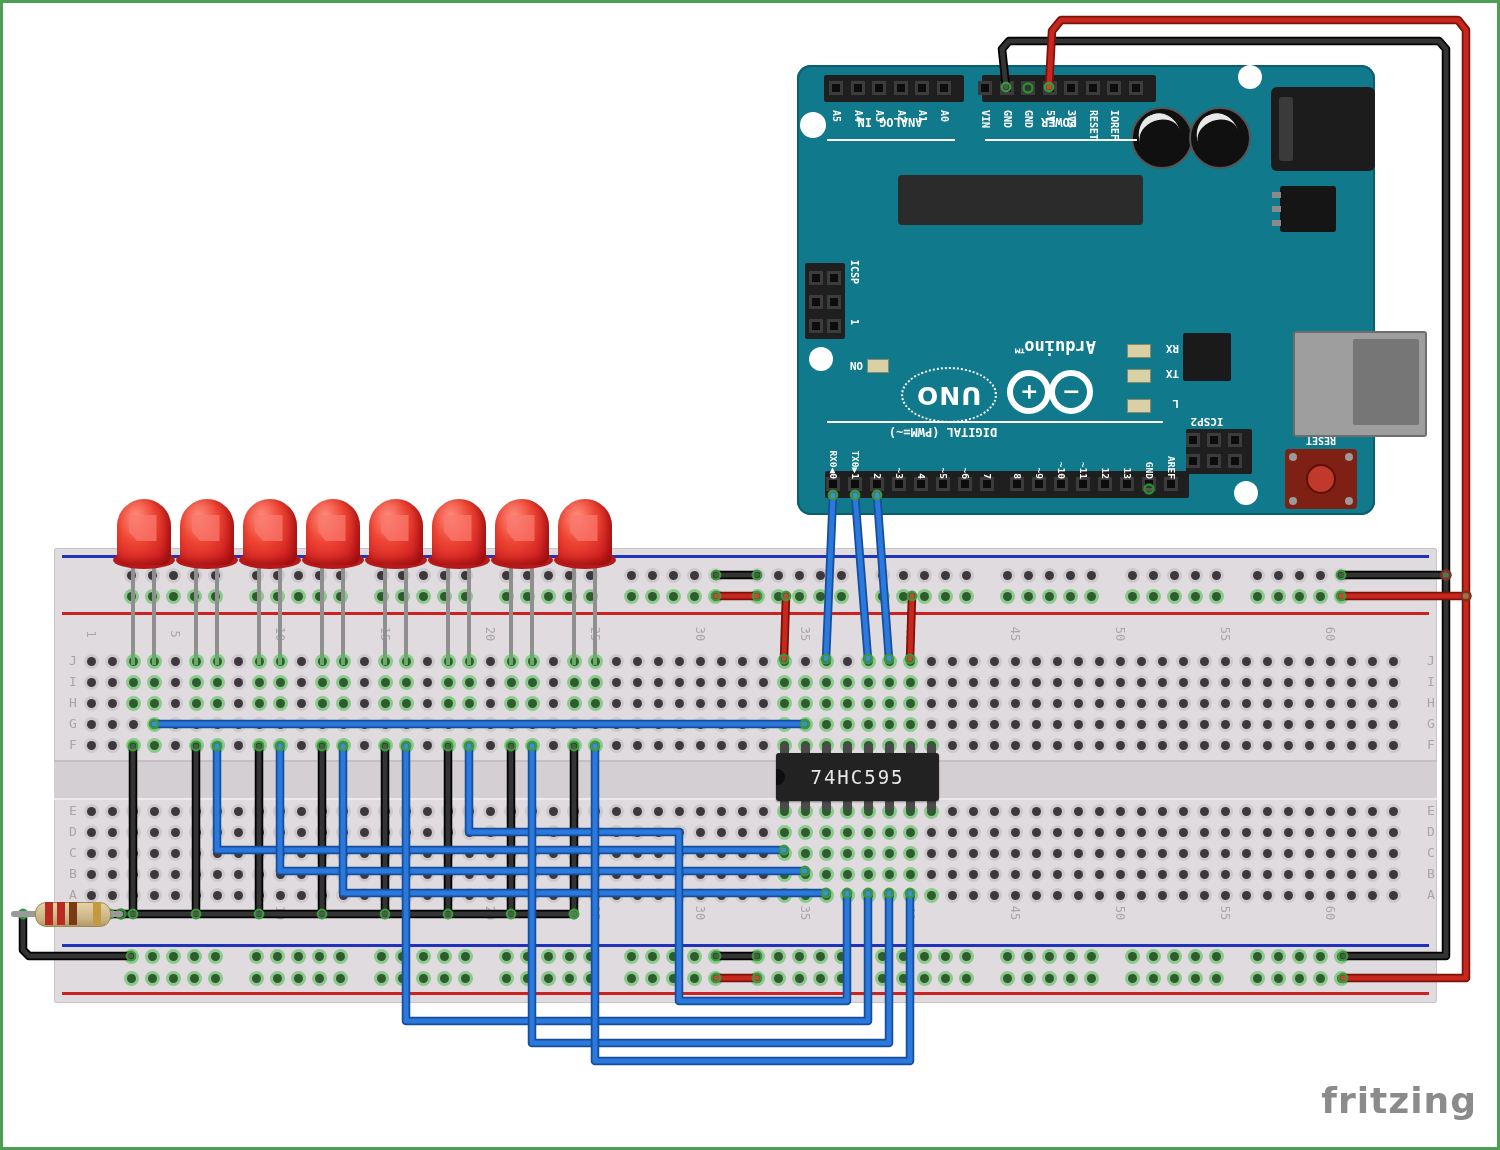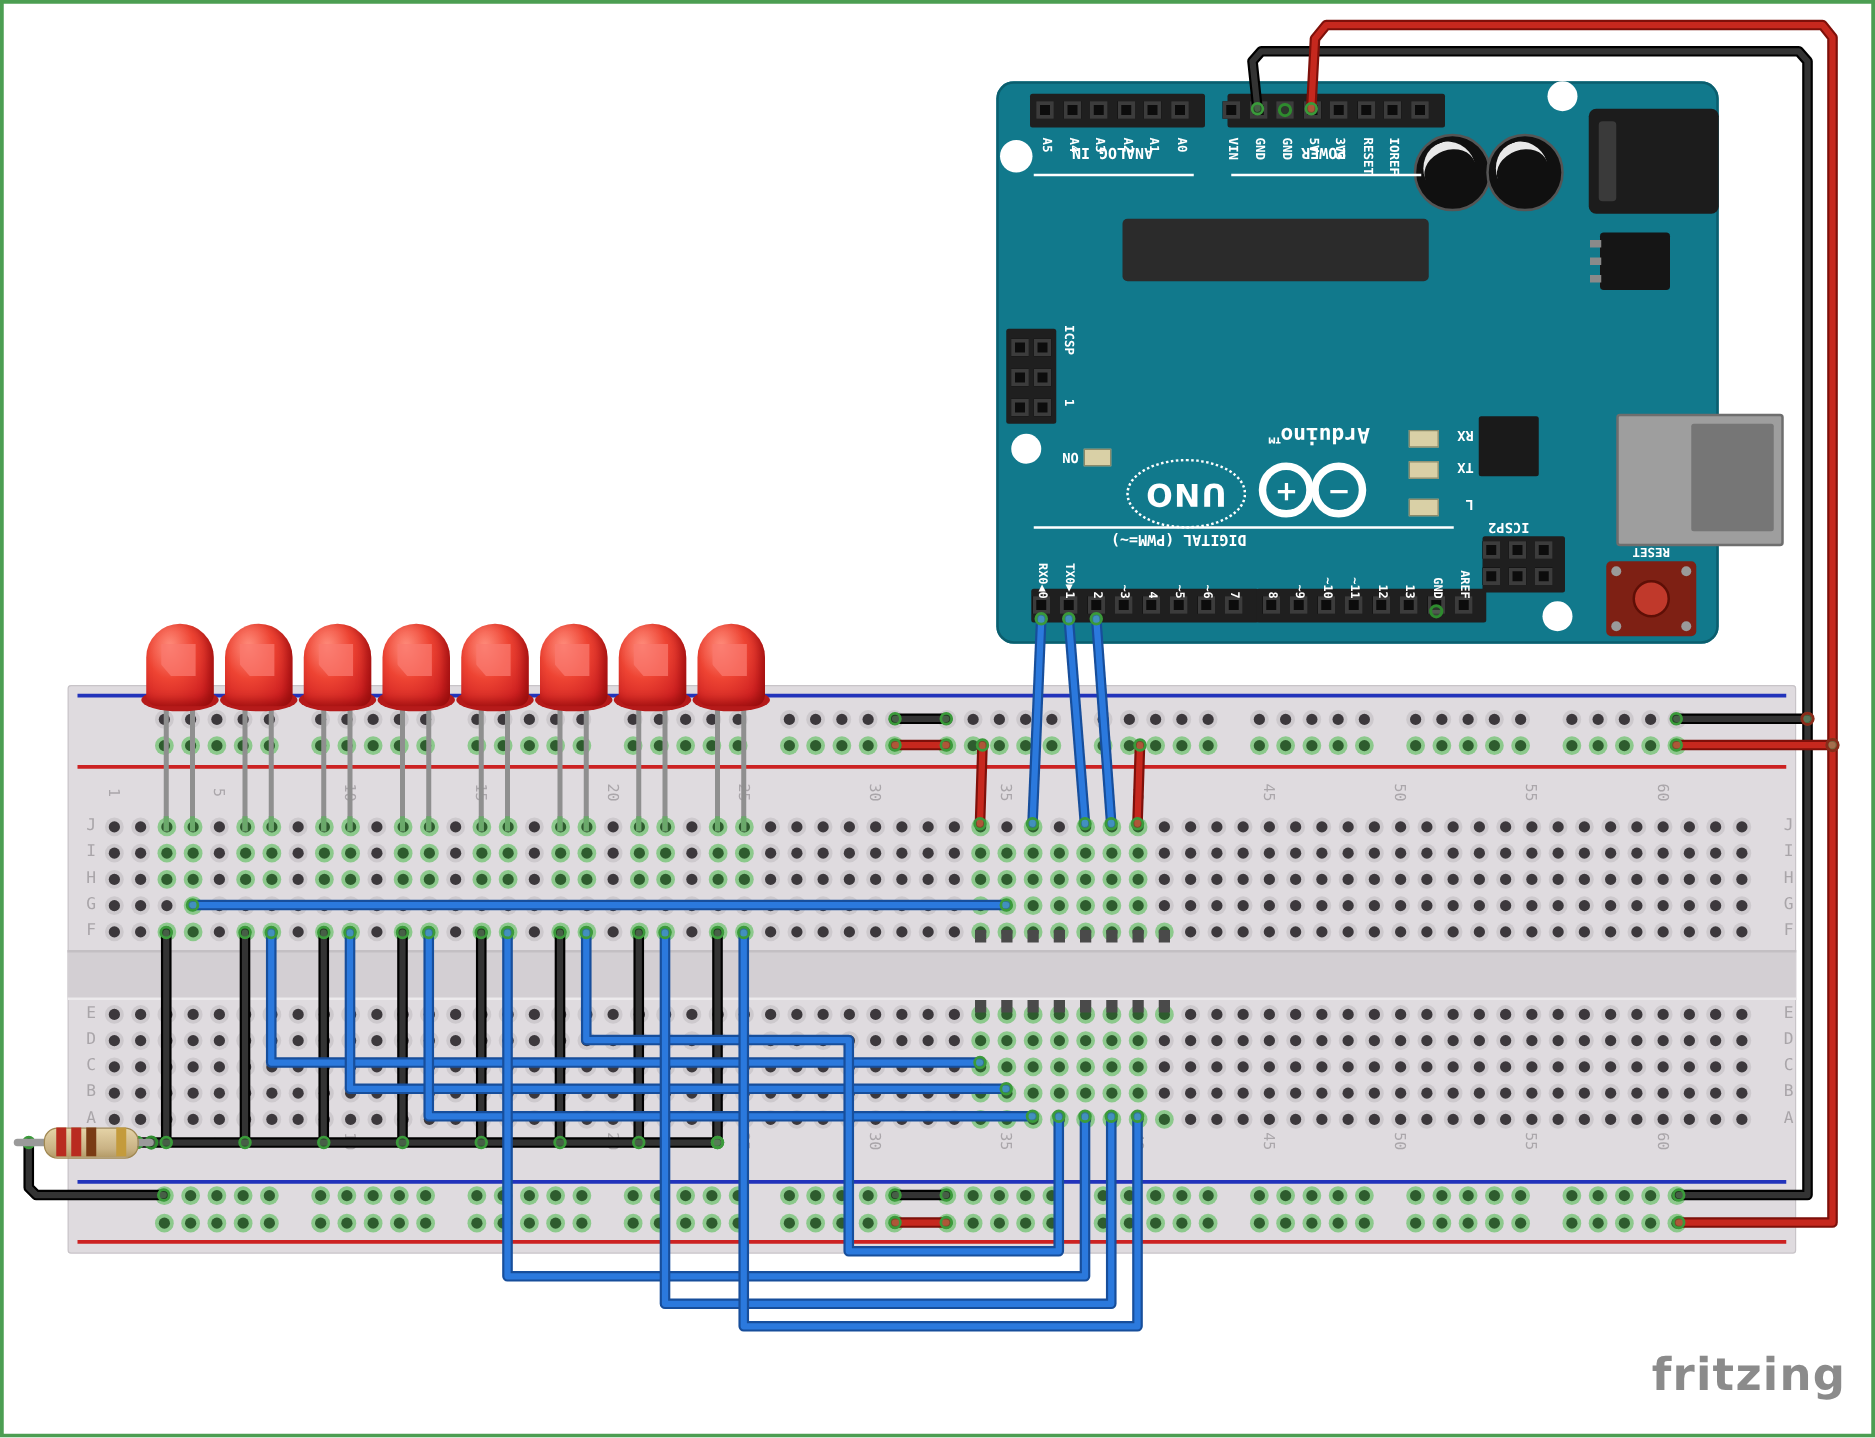--- a/index.html
+++ b/index.html
@@ -958,20 +958,24 @@
       <div class="chip-pin" style="left: 861px; top: 741px;"></div>
       <div class="chip-pin" style="left: 861px; top: 797px;"></div>
       <div class="chip-pin" style="left: 882px; top: 741px;"></div>
       <div class="chip-pin" style="left: 882px; top: 797px;"></div>
       <div class="chip-pin" style="left: 903px; top: 741px;"></div>
       <div class="chip-pin" style="left: 903px; top: 797px;"></div>
       <div class="chip-pin" style="left: 924px; top: 741px;"></div>
       <div class="chip-pin" style="left: 924px; top: 797px;"></div>
     </div>
 
+  <div id="chip" style="left:773px;top:750px;width:163px;height:48px;">
+    <div class="notch"></div>
+    <div class="chip-label">74HC595</div>
+  </div>
 
   <div id="led-layer" style="position:absolute;left:0;top:0;width:1500px;height:1150px;z-index:8;pointer-events:none;">
       <div class="leg" style="left: 128px; top: 556px; height: 106px;">
         <div class="tip"></div>
       </div>
       <div class="leg" style="left: 149px; top: 556px; height: 106px;">
         <div class="tip"></div>
       </div>
       <div class="led-base" style="left: 109.5px; top: 548px;"></div>
       <div class="led-bulb" style="left: 113.5px; top: 496px;">

